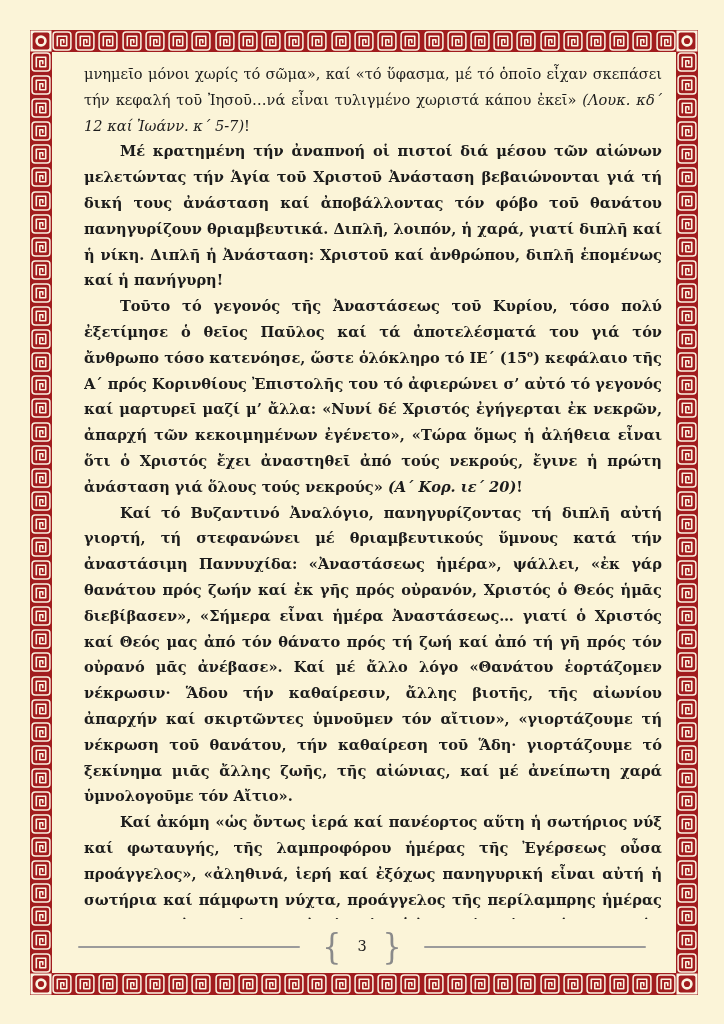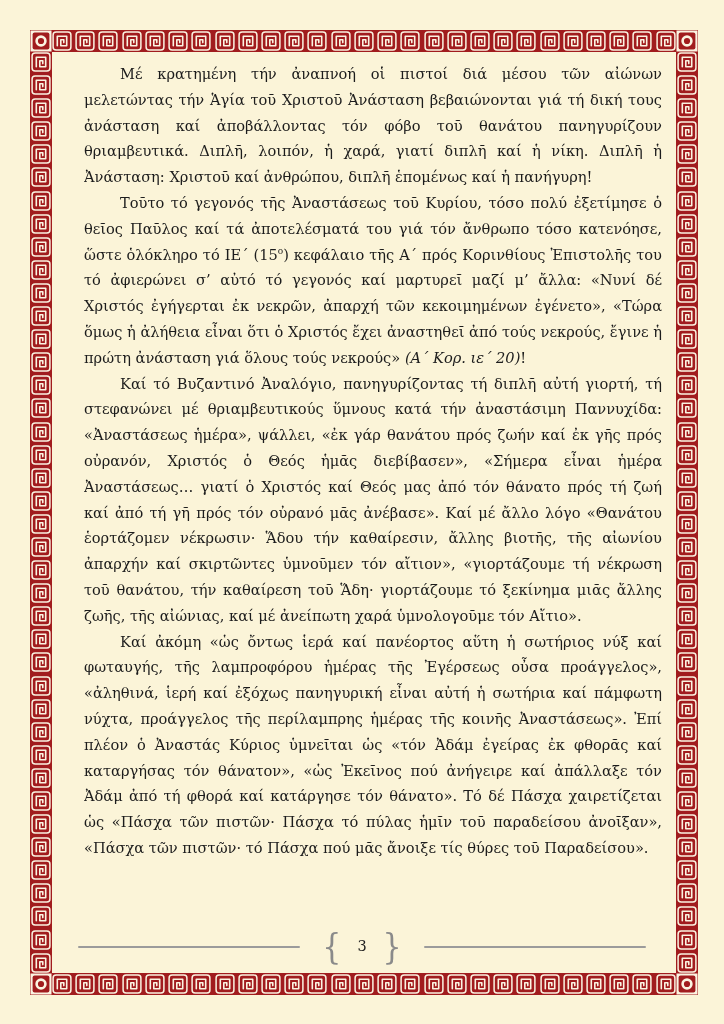--- a/index.html
+++ b/index.html
@@ -26,21 +26,21 @@
   #corner-bl { left:30px;  top:973px; }
   #corner-br { left:676px; top:973px; }
   .tile { display:block; flex:0 0 auto; }
   
   .text-block {
     position:absolute; left:84px; top:61px; width:578px; height:858px;
     overflow:hidden; text-align:justify;
     font-size:14.6px; line-height:25.8px;
   }
   .text-block p { margin:0; }
-  .text-block p.indent { text-indent:36px; }
+  .text-block p.indent { text-indent:36px;font-weight:bold; }
   .text-block em { font-style:italic; }
   .text-block sup { font-size:9px; line-height:0; }
   
   .footer {
     position:absolute; left:30px; right:30px; top:926px; height:42px;
     display:flex; align-items:center; justify-content:center;
   }
   .footer .rule { width:222px; height:2px; border-radius:1px; }
   .footer .bracket {
     font-size:30px; font-weight:400; line-height:1;
@@ -615,20 +615,21 @@
         <rect x="2.6" y="2.6" width="16.8" height="16.8" rx="2" fill="#A11C1E"></rect>
         <circle cx="11" cy="11" r="4.4" fill="none" stroke="#FBF4E2" stroke-width="2.6"></circle>
       </svg></div>
   <div id="corner-br" class="corner"><svg width="22" height="22" viewBox="0 0 22 22">
         <rect x="0" y="0" width="22" height="22" fill="#FBF4E2" stroke="#A11C1E" stroke-width="1"></rect>
         <rect x="2.6" y="2.6" width="16.8" height="16.8" rx="2" fill="#A11C1E"></rect>
         <circle cx="11" cy="11" r="4.4" fill="none" stroke="#FBF4E2" stroke-width="2.6"></circle>
       </svg></div>
 
   <div class="text-block" id="text-block" style="color: rgb(28, 28, 28);">
+      <p><span>μνημεῖο μόνοι χωρίς τό σῶμα», καί «τό ὕφασμα, μέ τό ὁποῖο εἶχαν σκεπάσει τήν κεφαλή τοῦ Ἰησοῦ…νά εἶναι τυλιγμένο χωριστά κάπου ἐκεῖ» </span><em>(Λουκ. κδ´ 12 καί Ἰωάνν. κ´ 5-7)</em><span>!</span></p>
       <p class="indent"><span>Μέ κρατημένη τήν ἀναπνοή οἱ πιστοί διά μέσου τῶν αἰώνων μελετώντας τήν Ἁγία τοῦ Χριστοῦ Ἀνάσταση βεβαιώνονται γιά τή δική τους ἀνάσταση καί ἀποβάλλοντας τόν φόβο τοῦ θανάτου πανηγυρίζουν θριαμβευτικά. Διπλῆ, λοιπόν, ἡ χαρά, γιατί διπλῆ καί ἡ νίκη. Διπλῆ ἡ Ἀνάσταση: Χριστοῦ καί ἀνθρώπου, διπλῆ ἑπομένως καί ἡ πανήγυρη!</span></p>
       <p class="indent"><span>Τοῦτο τό γεγονός τῆς Ἀναστάσεως τοῦ Κυρίου, τόσο πολύ ἐξετίμησε ὁ θεῖος Παῦλος καί τά ἀποτελέσματά του γιά τόν ἄνθρωπο τόσο κατενόησε, ὥστε ὁλόκληρο τό ΙΕ´ (15</span><sup>ο</sup><span>) κεφάλαιο τῆς Α´ πρός Κορινθίους Ἐπιστολῆς του τό ἀφιερώνει σ’ αὐτό τό γεγονός καί μαρτυρεῖ μαζί μ’ ἄλλα: «Νυνί δέ Χριστός ἐγήγερται ἐκ νεκρῶν, ἀπαρχή τῶν κεκοιμημένων ἐγένετο», «Τώρα ὅμως ἡ ἀλήθεια εἶναι ὅτι ὁ Χριστός ἔχει ἀναστηθεῖ ἀπό τούς νεκρούς, ἔγινε ἡ πρώτη ἀνάσταση γιά ὅλους τούς νεκρούς» </span><em>(Α´ Κορ. ιε´ 20)</em><span>!</span></p>
       <p class="indent"><span>Καί τό Βυζαντινό Ἀναλόγιο, πανηγυρίζοντας τή διπλῆ αὐτή γιορτή, τή στεφανώνει μέ θριαμβευτικούς ὕμνους κατά τήν ἀναστάσιμη Παννυχίδα: «Ἀναστάσεως ἡμέρα», ψάλλει, «ἐκ γάρ θανάτου πρός ζωήν καί ἐκ γῆς πρός οὐρανόν, Χριστός ὁ Θεός ἡμᾶς διεβίβασεν», «Σήμερα εἶναι ἡμέρα Ἀναστάσεως… γιατί ὁ Χριστός καί Θεός μας ἀπό τόν θάνατο πρός τή ζωή καί ἀπό τή γῆ πρός τόν οὐρανό μᾶς ἀνέβασε». Καί μέ ἄλλο λόγο «Θανάτου ἑορτάζομεν νέκρωσιν· Ἅδου τήν καθαίρεσιν, ἄλλης βιοτῆς, τῆς αἰωνίου ἀπαρχήν καί σκιρτῶντες ὑμνοῦμεν τόν αἴτιον», «γιορτάζουμε τή νέκρωση τοῦ θανάτου, τήν καθαίρεση τοῦ Ἅδη· γιορτάζουμε τό ξεκίνημα μιᾶς ἄλλης ζωῆς, τῆς αἰώνιας, καί μέ ἀνείπωτη χαρά ὑμνολογοῦμε τόν Αἴτιο».</span></p>
       <p class="indent"><span>Καί ἀκόμη «ὡς ὄντως ἱερά καί πανέορτος αὕτη ἡ σωτήριος νύξ καί φωταυγής, τῆς λαμπροφόρου ἡμέρας τῆς Ἐγέρσεως οὖσα προάγγελος», «ἀληθινά, ἱερή καί ἐξόχως πανηγυρική εἶναι αὐτή ἡ σωτήρια καί πάμφωτη νύχτα, προάγγελος τῆς περίλαμπρης ἡμέρας τῆς κοινῆς Ἀναστάσεως». Ἐπί πλέον ὁ Ἀναστάς Κύριος ὑμνεῖται ὡς «τόν Ἀδάμ ἐγείρας ἐκ φθορᾶς καί καταργήσας τόν θάνατον», «ὡς Ἐκεῖνος πού ἀνήγειρε καί ἀπάλλαξε τόν Ἀδάμ ἀπό τή φθορά καί κατάργησε τόν θάνατο». Τό δέ Πάσχα χαιρετίζεται ὡς «Πάσχα τῶν πιστῶν· Πάσχα τό πύλας ἡμῖν τοῦ παραδείσου ἀνοῖξαν», «Πάσχα τῶν πιστῶν· τό Πάσχα πού μᾶς ἄνοιξε τίς θύρες τοῦ Παραδείσου».</span></p>
     </div>
 
   <div class="footer">
     <div class="rule" style="background: rgb(155, 155, 155);"></div>
     <span class="spacer"></span>
     <span class="bracket" style="color: rgb(138, 138, 138);">{</span>

